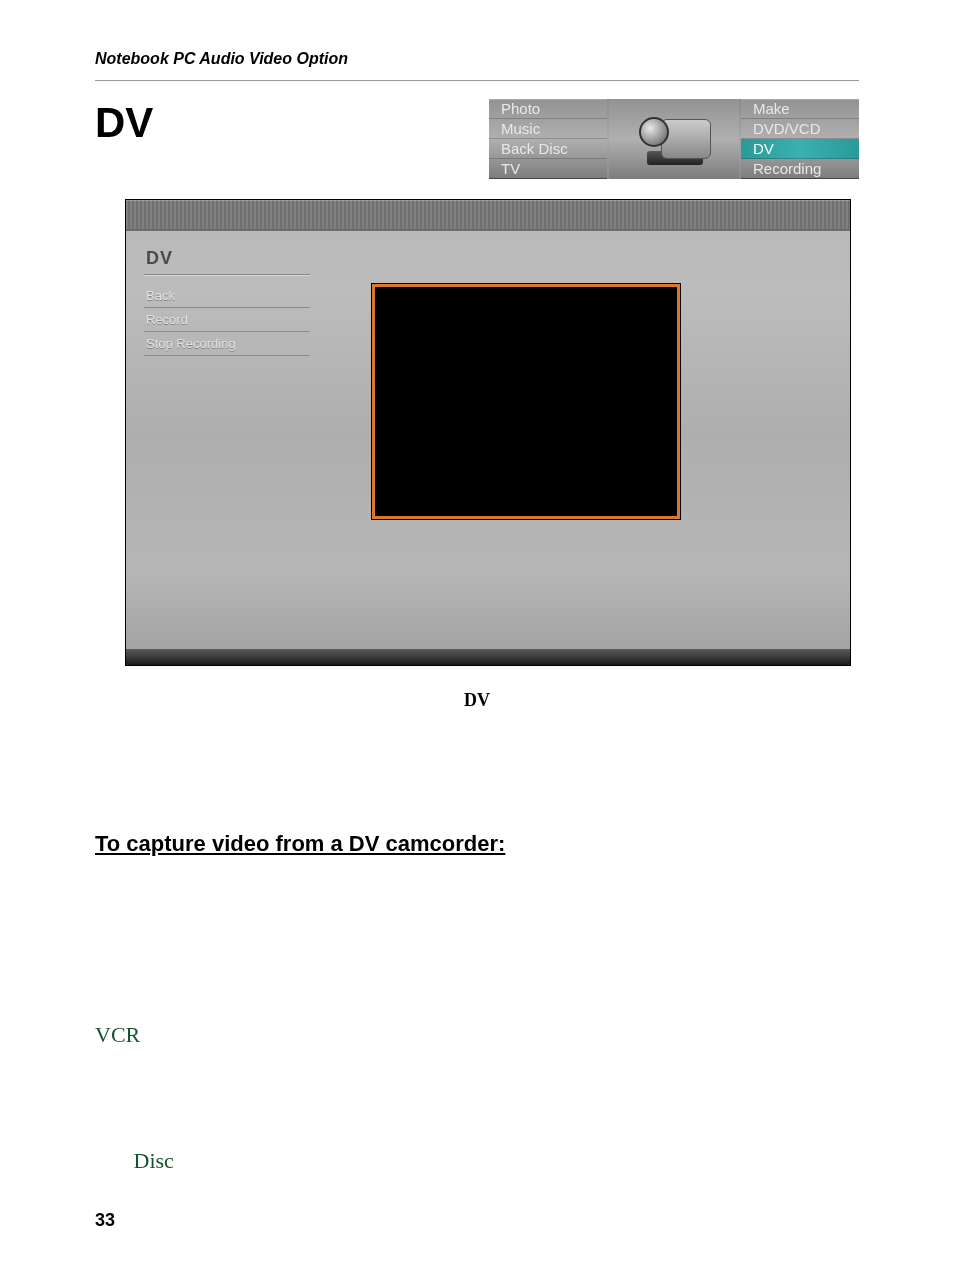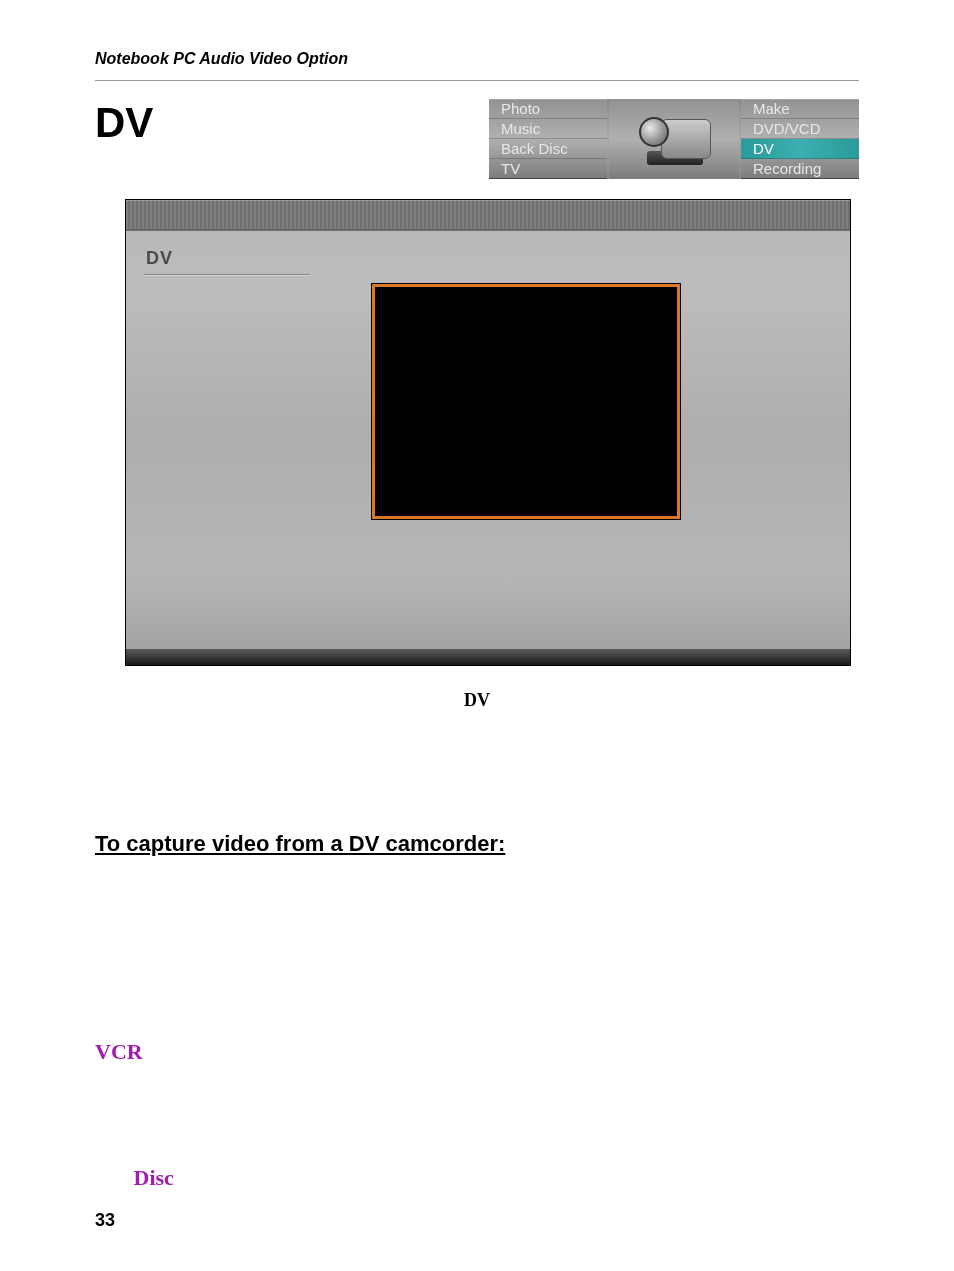--- a/index.html
+++ b/index.html
@@ -178,32 +178,32 @@
       text-align: center;
       font-size: 18px;
       font-weight: bold;
       font-family: "Times New Roman", serif;
       margin-bottom: 120px;
     }
     .instructions-title {
       font-size: 22px;
       font-weight: bold;
       text-decoration: underline;
-      margin-bottom: 49px;
+      margin-bottom: 32px;
     }
     .instructions-body {
       font-family: "Times New Roman", serif;
       font-size: 22px;
       line-height: 1.9;
       color: #000;
       white-space: pre-wrap;
     }
     .bold-word {
-      font-weight: bold;
-      color: #a21caf;
+      font-weight: normal;
+      color: #14532d;
     }
     .hidden-word {
       color: #fff;
     }
     .line {
       display: block;
     }
     .page-number {
       position: absolute;
       bottom: 40px;
@@ -240,20 +240,25 @@
       <div class="menu-item selected-dv">DV</div>
       <div class="menu-item">Recording</div>
     </div>
   </div>
 </div>
 
 <div class="dv-panel">
   <div class="dv-panel-topbar"></div>
   <div class="dv-panel-title">DV</div>
   <div class="dv-panel-divider"></div>
+  <div class="dv-menu-list">
+    <div class="dv-menu-list-item">Back</div>
+    <div class="dv-menu-list-item">Record</div>
+    <div class="dv-menu-list-item">Stop Recording</div>
+  </div>
   <div class="dv-preview"></div>
   <div class="dv-panel-bottombar"></div>
 </div>
 
 <div class="caption">DV</div>
 
 <div class="instructions-title">To capture video from a DV camcorder:</div>
 
 <div class="instructions-body">
   <span class="line"><span class="hidden-word">xxxxxxxxxxxxxxxxxxxxxxxxxxxxxxxxxxxxxxxxxxxxxxxxxxxxxxxxxxxxxxxxxxxxxxxxxxxxxxxxxxx</span> <span class="bold-word">VCR</span></span>

